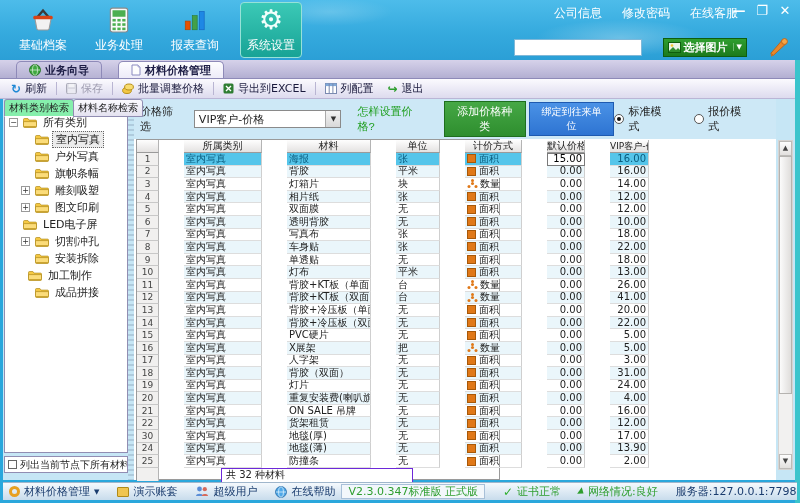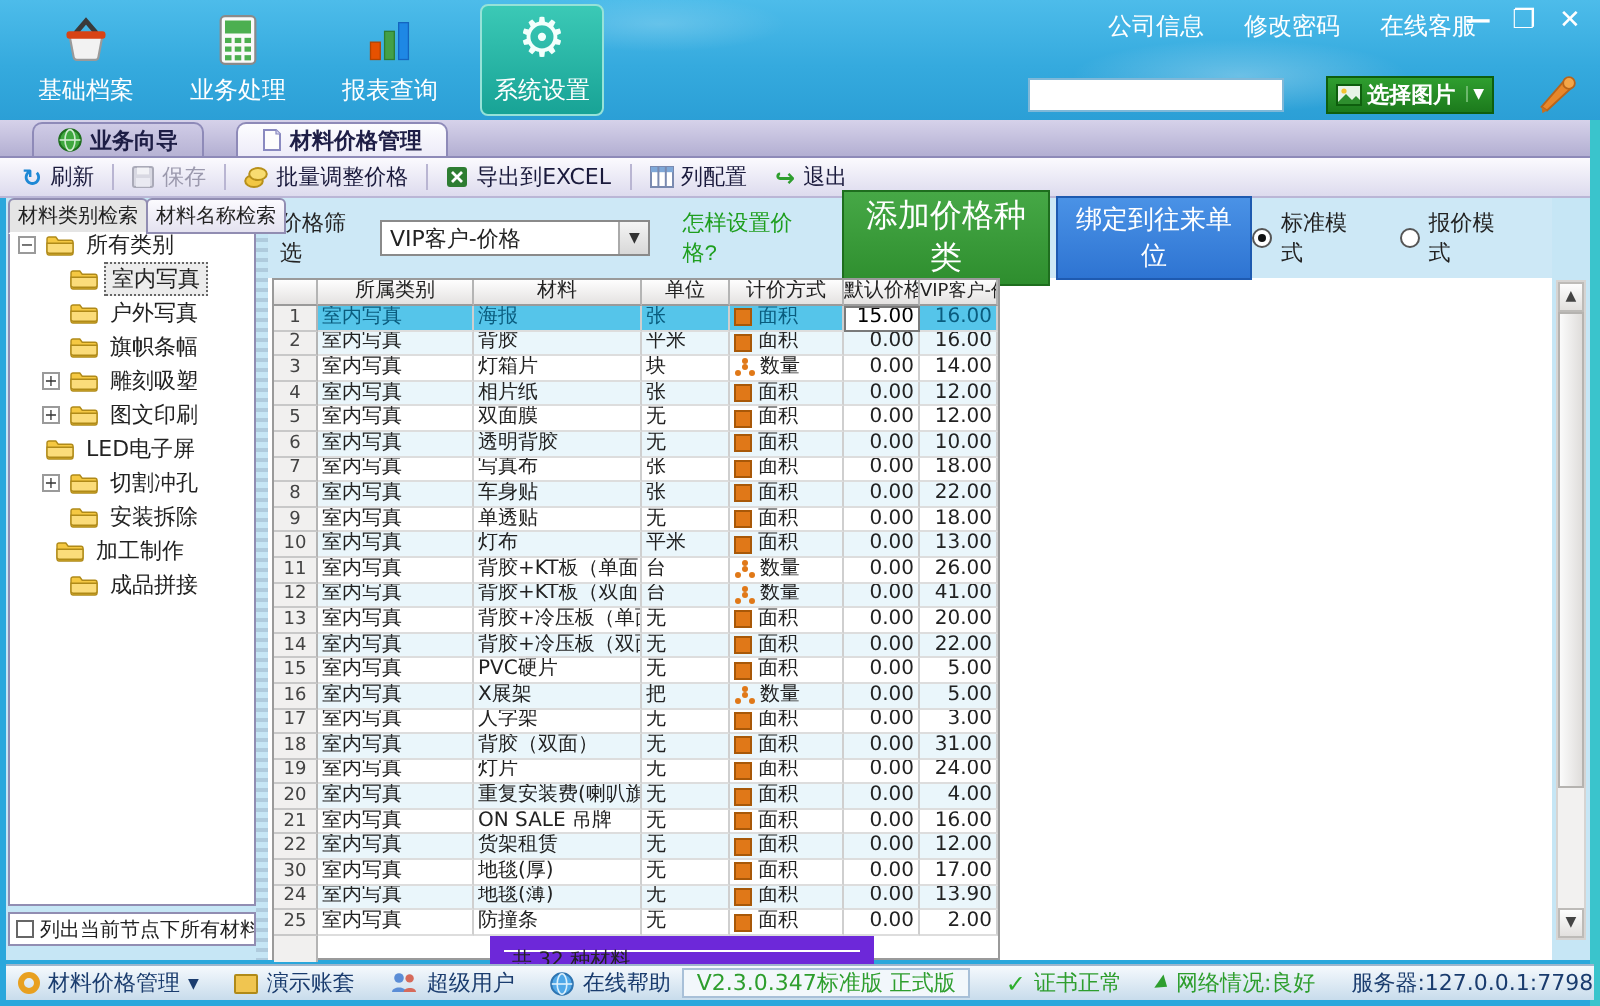--- a/index.html
+++ b/index.html
@@ -51,21 +51,21 @@
   .glyph-exit { color:#2E9E2E; font-weight:bold; font-size:12px; }
 
   
   .content-bg { position:absolute; left:3px; top:99px; width:792px; height:381px; background:#C6E6F5; }
   .right-strip { position:absolute; right:0; top:60px; width:5px; height:443px; background:#3AC4CC; }
 
   
   .side-tabs { position:absolute; left:4px; top:99px; display:flex; z-index:3; }
   .side-tab { font-size:10px; color:#222; border:1px solid #918DB2; background:linear-gradient(180deg,#FBFAFE,#E4E2F0);
     padding:1px 4px; border-radius:3px 3px 0 0; margin-right:-1px; }
-  .side-tab.active { background:#e5e5e5; border-bottom:1px solid #fff; }
+  .side-tab.active { background:#86efac; border-bottom:1px solid #fff; }
   .tree-panel { position:absolute; left:4px; top:113px; width:124px; height:340px; background:#fff;
     border:1px solid #918DB2; overflow:hidden; }
   .tree-row { position:relative; height:17px; display:flex; align-items:center; font-size:11px; color:#222; }
   .tree-row .lbl { padding:0 3px; white-space:nowrap; }
   .tree-row.selected .lbl { background:#ECECEC; border:1px dotted #666; }
   .expander { position:absolute; width:9px; height:9px; border:1px solid #9A9A9A; background:#fff;
     font-size:8px; line-height:7px; text-align:center; color:#333; }
   .folder { width:14px; height:11px; margin-right:3px; flex:none; }
   .side-check { position:absolute; left:4px; top:456px; width:124px; height:17px; background:#fff;
     border:1px solid #918DB2; display:flex; align-items:center; gap:3px; padding-left:3px;
@@ -79,32 +79,32 @@
   .main-white { position:absolute; left:134px; top:139px; width:642px; height:341px; background:#fff; }
   .filter-row { position:absolute; left:140px; top:108px; width:636px; height:22px;
     display:flex; align-items:center; font-size:11px; color:#222; }
   .filter-label { margin-right:10px; }
   .filter-select { width:148px; height:18px; border:1px solid #8A8A8A; background:#fff;
     display:flex; align-items:center; justify-content:space-between; padding-left:4px; font-size:11px; }
   .filter-select .dd { width:15px; height:16px; background:linear-gradient(180deg,#F4F4F4,#D8D8D8);
     border-left:1px solid #AAA; font-size:7px; display:flex; align-items:center; justify-content:center; color:#333; }
   .help-link { color:#1E9E1E; margin:0 14px 0 16px;font-family:Liberation Mono, monospace; }
   .btn-green { background:linear-gradient(180deg,#46A846,#2E8E2E); border:1px solid #1E6E1E;
-    color:#fff; font-size:16px; padding:2px 7px; }
+    color:#fff; font-size:11px; padding:2px 7px; }
   .btn-blue { background:linear-gradient(180deg,#4A92E6,#2E74D2); border:1px solid #1E5AB0;
-    color:#fff; font-size:13px; padding:2px 7px; margin-left:3px; }
+    color:#fff; font-size:10px; padding:2px 7px; margin-left:3px; }
   .modes { margin-left:auto; margin-right:24px; display:flex; gap:22px; align-items:center; }
   .mode { display:flex; align-items:center; gap:4px; }
   .radio { width:10px; height:10px; border:1px solid #555; border-radius:50%; background:#fff; position:relative; flex:none; }
   .radio.on::after { content:""; position:absolute; left:2px; top:2px; width:4px; height:4px; border-radius:50%; background:#111; }
 
   
   .table { position:absolute; left:136px; top:139px; width:364px; height:341px;
     border:1px solid #9A9A9A; background:#fff; font-size:10px; }
-  .thead, .trow, .tfoot { display:grid; grid-template-columns:22px 78px 84px 44px 57px 38px 39px; }
+  .thead, .trow, .tfoot { display:grid; grid-template-columns:22px 78px 84px 44px 57px 38px 39px;gap:25px; }
   .thead { height:13px; }
   .thead .hc { background:linear-gradient(180deg,#FEFEFE,#E4E2E1); border-right:1px solid #B4B4B4;
     border-bottom:1px solid #9A9A9A; color:#222; text-align:center; line-height:12px;
     font-size:10px; white-space:nowrap; overflow:hidden; }
   .thead .hc:last-child { font-size:9px; }
   .trow { height:12.6px; }
   .trow .c { border-right:1px solid #CFCFCF; border-bottom:1px solid #DDDDDD; line-height:12px;
     padding:0 2px; white-space:nowrap; overflow:hidden; color:#222; display:flex; align-items:center; }
   .trow .num { background:#F1F0EF; border-right:1px solid #B4B4B4; border-bottom:1px solid #C8C8C8;
     justify-content:center; color:#444; font-size:9px; padding:0; }
@@ -112,21 +112,21 @@
   .trow.alt .c:not(.num) { background:#EAF6FB; }
   .trow.sel .c:not(.num):not(.edit) { background:#55C5EA; color:#0A5C7E; }
   .trow.sel .c.vip { color:#E7F8FF; }
   .trow.sel .c.edit { background:#fff; color:#000; border:1px solid #7A7A7A; }
   .icon-area { width:9px; height:9px; background:#E07818; border:1px solid #A85808; margin-right:3px; flex:none; }
   .icon-qty { width:10px; height:11px; position:relative; margin-right:3px; flex:none; }
   .icon-qty::before { content:""; position:absolute; left:3.5px; top:1px; width:3px; height:3px;
     border-radius:50%; background:#E07818;
     box-shadow:-3.5px 6px 0 #E07818, 3.5px 6px 0 #E07818, 0 3px 0 #E07818; }
   .tfoot { height:13px; position:relative; }
-  .tfoot .box { position:absolute; left:108px; top:0; width:192px; height:15px; border:7px solid #6d28d9;
+  .tfoot .box { position:absolute; left:84px; top:0; width:192px; height:15px; border:1px solid #6d28d9;
     background:#fff; line-height:11px; padding-left:4px; color:#222; }
   .tfoot .numpad { position:absolute; left:0; top:0; width:22px; height:13px; background:#F1F0EF; border-right:1px solid #B4B4B4; }
 
   
   .vscroll { position:absolute; right:7px; top:140px; width:15px; height:330px; background:#F2F1F0; border:1px solid #D6D4D2; }
   .sb-btn { height:15px; background:linear-gradient(180deg,#FDFDFD,#E2E0DE); border:1px solid #BDBBB8;
     font-size:7px; text-align:center; line-height:13px; color:#444; }
   .sb-thumb { position:absolute; left:0; top:15px; width:13px; height:238px;
     background:linear-gradient(90deg,#FBFBFB,#DFDDDB); border:1px solid #B5B3B0; }
   .sb-down { position:absolute; bottom:0; left:0; width:13px; }

